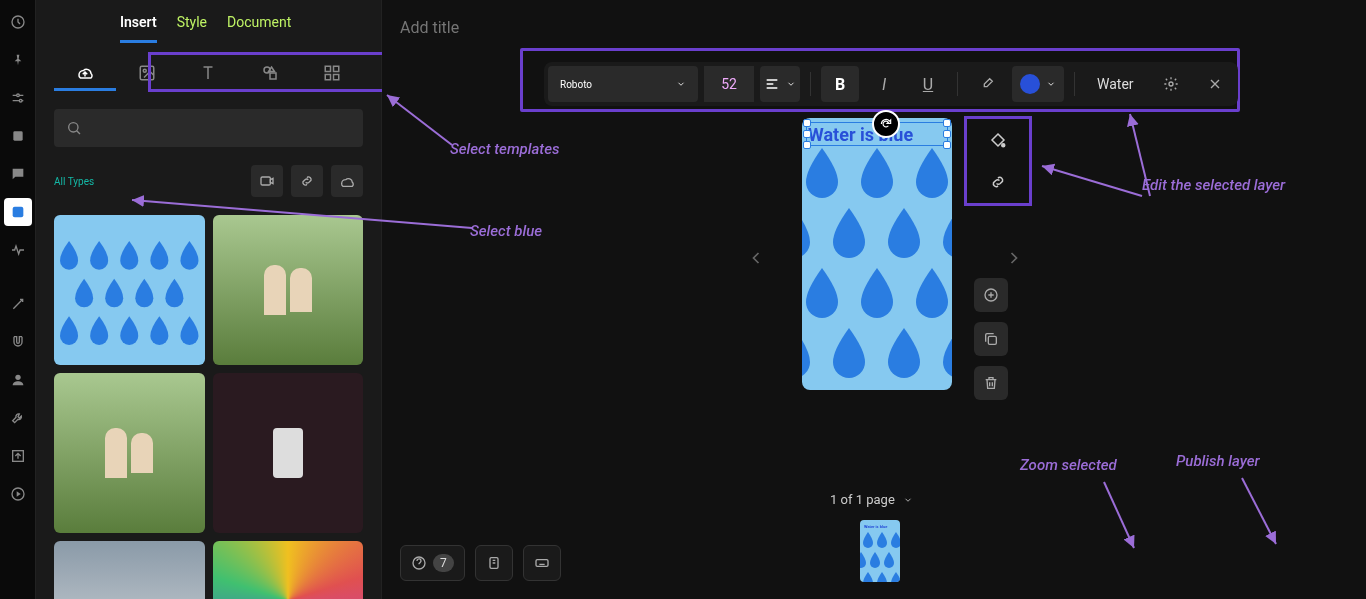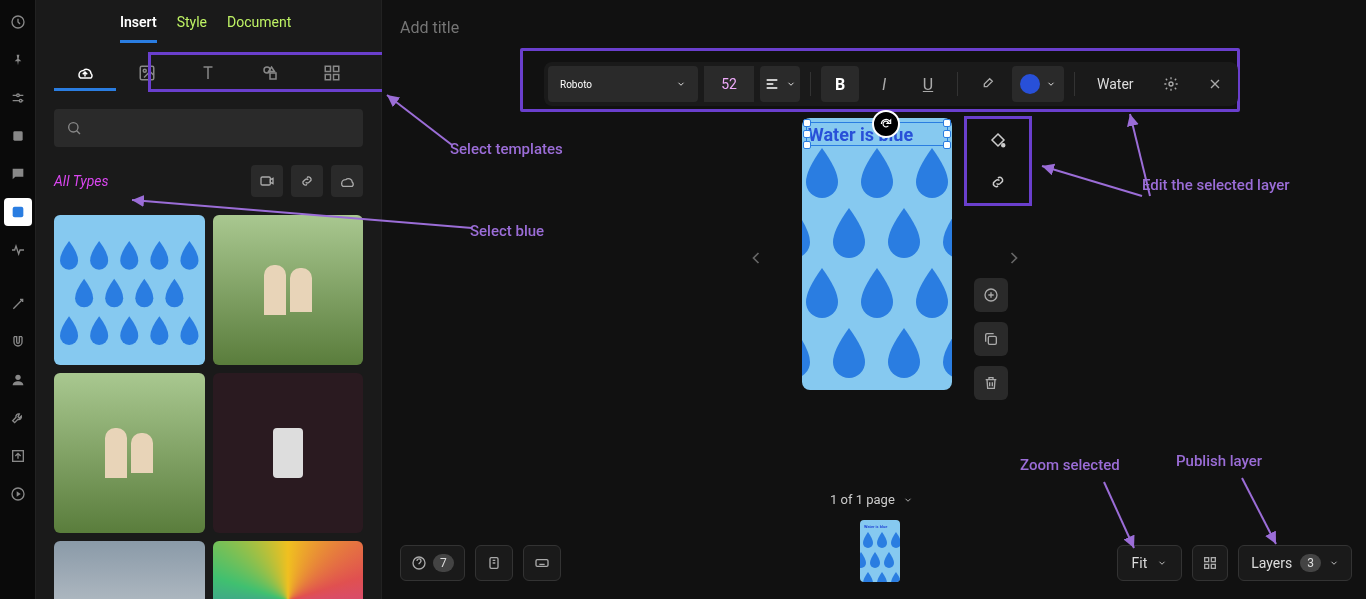--- a/index.html
+++ b/index.html
@@ -20,21 +20,21 @@
 .asset-tab { width: 70px; height: 36px; display:flex; align-items:center; justify-content:center; color:#888; cursor:pointer; }
 .asset-tab.active { color:#fff; border-bottom:3px solid #2a7de1; }
 .asset-tab svg { width:18px; height:18px; }
 .tpl-box { position:absolute; left:112px; top:52px; width:262px; height:40px; border:3px solid #6a3fcd; pointer-events:none; }
 
 .search-box { margin: 18px 18px 0 18px; background:#2a2a2a; border-radius:4px; display:flex; align-items:center; padding:0 12px; height:38px; }
 .search-box input { flex:1; background:transparent; border:none; outline:none; color:#ccc; font-size:14px; margin-left:8px; }
 .search-box svg { width:16px; height:16px; color:#888; }
 
 .type-row { display:flex; align-items:center; justify-content:space-between; padding:18px 18px 0 18px; }
-.type-label { font-size:14px; color:#d946ef;font-style:italic; }
+.type-label { font-size:10px; color:#14b8a6; }
 .type-btns { display:flex; gap:8px; }
 .type-btn { width:32px; height:32px; background:#2a2a2a; border-radius:4px; display:flex; align-items:center; justify-content:center; color:#aaa; cursor:pointer; }
 .type-btn svg { width:16px; height:16px; }
 
 .media-grid { flex:1; overflow-y:auto; padding:18px; display:grid; grid-template-columns: 1fr 1fr; gap:8px; }
 .media-grid::-webkit-scrollbar { width:6px; }
 .media-grid::-webkit-scrollbar-thumb { background:#444; border-radius:3px; }
 .thumb { border-radius:6px; overflow:hidden; background:#333; height:150px; cursor:pointer; position:relative; }
 .thumb.wide { grid-column: span 1; }
 .thumb-raindrop { background:#86c9f0; }
@@ -99,21 +99,21 @@
 .bb-btn svg{width:16px;height:16px}
 .bb-badge { background:#444; color:#ddd; border-radius:10px; padding:0 7px; font-size:12px; height:18px; display:flex; align-items:center; }
 
 .bottom-right { position:absolute; right:14px; bottom:18px; display:flex; gap:10px; align-items:center; }
 .fit-btn { height:36px; padding:0 14px; background:#1a1a1a; border:1px solid #333; border-radius:6px; display:flex; align-items:center; gap:10px; color:#ddd; font-size:14px; cursor:pointer; }
 .grid-btn { width:36px; height:36px; background:#1a1a1a; border:1px solid #333; border-radius:6px; display:flex; align-items:center; justify-content:center; color:#aaa; cursor:pointer; }
 .grid-btn svg{width:16px;height:16px}
 .layers-btn { height:36px; padding:0 12px; background:#1a1a1a; border:1px solid #333; border-radius:6px; display:flex; align-items:center; gap:8px; color:#ddd; font-size:14px; cursor:pointer; }
 
 
-.anno { position:absolute; color:#9b6dd7; font-size:15px; font-weight:500; pointer-events:none; }
+.anno { position:absolute; color:#9b6dd7; font-size:15px; font-weight:500; pointer-events:none;font-style:italic; }
 .arrow-line { position:absolute; pointer-events:none; }
 .arrow-line svg { overflow:visible; }
 .chev { width:10px; height:10px; }
 </style>
 </head>
 <body>
 
 <div class="rail">
   <div class="rail-item">
       <svg viewBox="0 0 24 24" fill="none" stroke="currentColor" stroke-width="2">
@@ -472,43 +472,20 @@
         </svg>
       </div>
     <div class="bb-btn">
         <svg viewBox="0 0 24 24" fill="none" stroke="currentColor" stroke-width="2">
           <rect x="3" y="7" width="18" height="10" rx="2"></rect>
           <path d="M7 11h.01M11 11h.01M15 11h.01M8 14h8"></path>
         </svg>
       </div>
   </div>
 
-  <div class="bottom-right">
-    <div class="fit-btn">
-      <span>Fit</span>
-      <svg class="chev" viewBox="0 0 24 24" fill="none" stroke="currentColor" stroke-width="2">
-          <path d="M6 9l6 6 6-6"></path>
-        </svg>
-    </div>
-    <div class="grid-btn">
-        <svg viewBox="0 0 24 24" fill="none" stroke="currentColor" stroke-width="2">
-          <rect x="4" y="4" width="6" height="6"></rect>
-          <rect x="14" y="4" width="6" height="6"></rect>
-          <rect x="4" y="14" width="6" height="6"></rect>
-          <rect x="14" y="14" width="6" height="6"></rect>
-        </svg>
-      </div>
-    <div class="layers-btn">
-      <span>Layers</span>
-      <span class="bb-badge">3</span>
-      <svg class="chev" viewBox="0 0 24 24" fill="none" stroke="currentColor" stroke-width="2">
-          <path d="M6 9l6 6 6-6"></path>
-        </svg>
-    </div>
-  </div>
 
   <div class="anno" style="left:68px;top:140px">Select templates</div>
   <div class="arrow-line" style="left:-10px;top:70px"><svg width="120" height="80">
         <defs>
           <marker id="ah" markerWidth="8" markerHeight="8" refX="6" refY="3" orient="auto">
             <path d="M0 0L6 3L0 6z" fill="#9b6dd7"></path>
           </marker>
         </defs>
         <path d="M80 75 L15 25" stroke="#9b6dd7" stroke-width="2" fill="none" marker-end="url(#ah)"></path>
       </svg></div>

